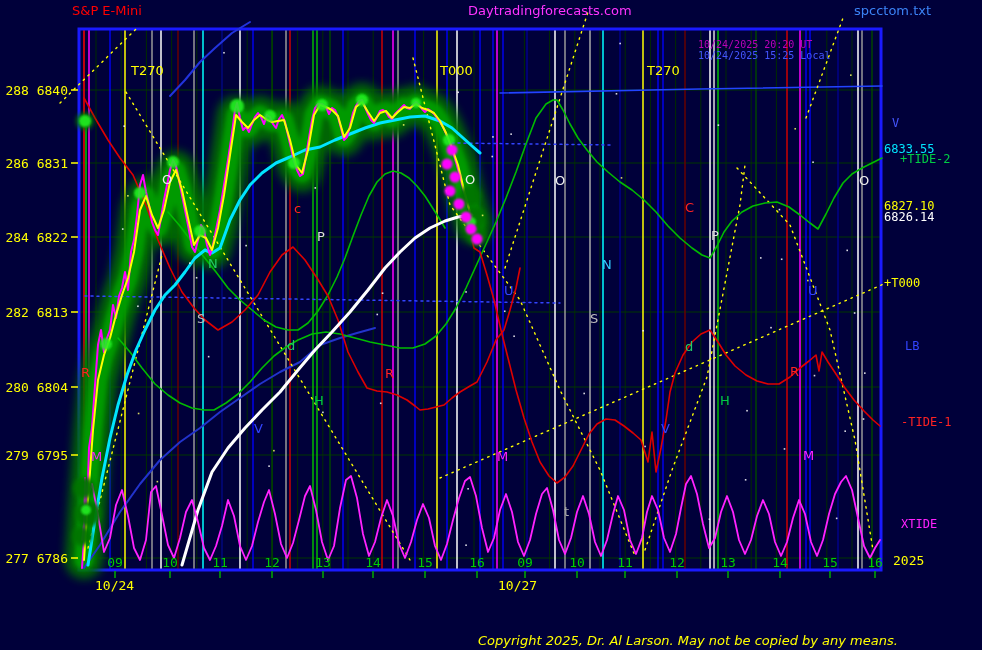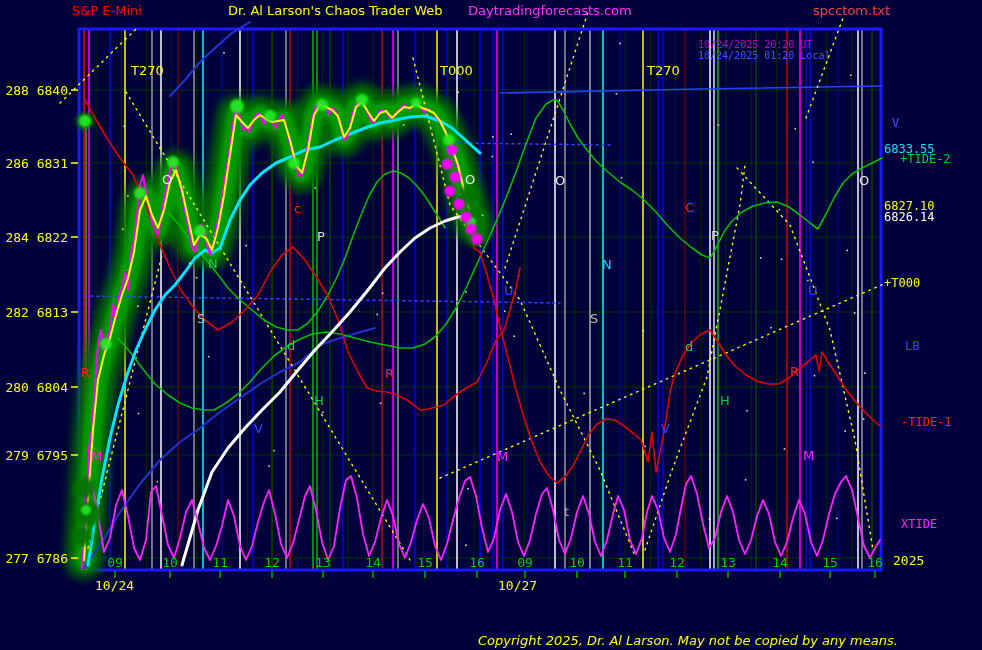--- a/index.html
+++ b/index.html
@@ -313,20 +313,19 @@
       <text x="254" y="433" fill="#3344ff" font-size="13" font-family="&quot;DejaVu Sans&quot;,sans-serif" text-anchor="start">V</text>
       <text x="661" y="433" fill="#3344ff" font-size="13" font-family="&quot;DejaVu Sans&quot;,sans-serif" text-anchor="start">V</text>
       <text x="685" y="212" fill="#ff2222" font-size="13" font-family="&quot;DejaVu Sans&quot;,sans-serif" text-anchor="start">C</text>
       <text x="711" y="240" fill="#dddddd" font-size="13" font-family="&quot;DejaVu Sans&quot;,sans-serif" text-anchor="start">P</text>
       <text x="287" y="350" fill="#22cc66" font-size="13" font-family="&quot;DejaVu Sans&quot;,sans-serif" text-anchor="start">d</text>
       <text x="685" y="351" fill="#22cc66" font-size="13" font-family="&quot;DejaVu Sans&quot;,sans-serif" text-anchor="start">d</text>
       <text x="564" y="516" fill="#aaaaaa" font-size="13" font-family="&quot;DejaVu Sans&quot;,sans-serif" text-anchor="start">t</text>
     </svg>
 
   <span class="hdr" style="left:72px;top:3px;color:#ff0000;">S&amp;P E-Mini</span>
-  <span class="hdr" style="left:228px;top:3px;color:#ffff00;">Dr. Al Larson's Chaos Trader Web</span>
   <span class="hdr" style="left:468px;top:3px;color:#ff33ff;">Daytradingforecasts.com</span>
   <span class="hdr tiny mono" style="left:698px;top:2px;color:#bb00bb;">10/24/2025 20:20 UT</span>
-  <span class="hdr tiny mono" style="left:698px;top:13px;color:#4455ff;">10/24/2025 01:20 Local</span>
-  <span class="hdr" style="left:813px;top:3px;color:#ef4444;">spcctom.txt</span>
+  <span class="hdr tiny mono" style="left:698px;top:13px;color:#4455ff;">10/24/2025 15:25 Local</span>
+  <span class="hdr" style="left:854px;top:3px;color:#3b82f6;">spcctom.txt</span>
 
   <span class="hdr" style="left:478px;top:633px;color:#ffff00;font-style:italic;">Copyright 2025, Dr. Al Larson. May not be copied by any means.</span>
 </div>
 
 </body></html>

